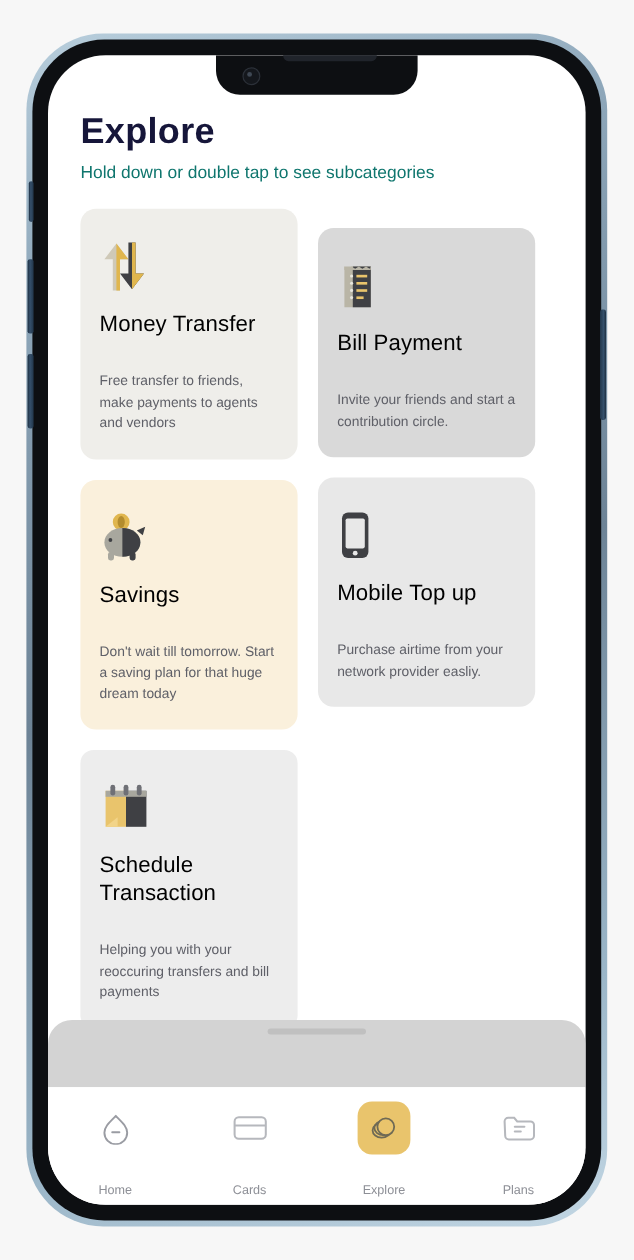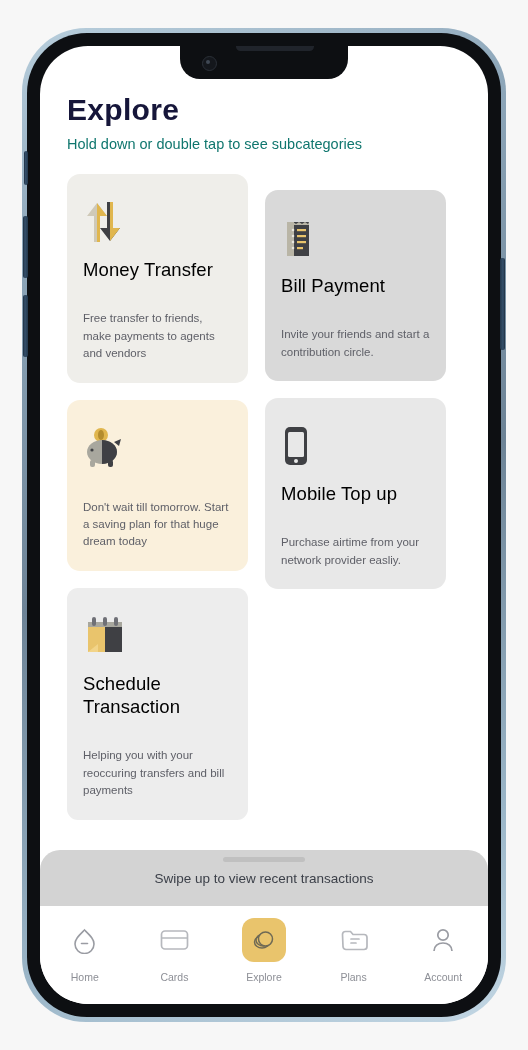--- a/index.html
+++ b/index.html
@@ -180,21 +180,21 @@
     display: flex;
     align-items: flex-start;
     padding-top: 12px;
     z-index: 25;
   }
   .nav-item {
     flex: 1;
     display: flex;
     flex-direction: column;
     align-items: center;
-    gap: 9px;
+    gap: 24px;
   }
   .nav-icon-box {
     width: 44px; height: 44px;
     display: flex; align-items: center; justify-content: center;
     border-radius: 12px;
   }
   .nav-item.active .nav-icon-box { background: #e9c46c; }
   .nav-label { font-size: 10.5px; color: #8d8f96; }
 
   svg { display: block; }
@@ -245,20 +245,21 @@
                   <ellipse cx="18" cy="9" rx="7" ry="7" fill="#e0b64e"></ellipse>
                   <ellipse cx="18" cy="9" rx="3" ry="5" fill="#b38c2e"></ellipse>
                   <path d="M4 26c0-7 7-12 15-12s15 5 15 12-7 12-15 12S4 33 4 26z" fill="#a8a79e"></path>
                   <path d="M19 14c8 0 15 5 15 12s-7 12-15 12z" fill="#3f4044"></path>
                   <rect x="7" y="34" width="5" height="7" rx="2" fill="#a8a79e"></rect>
                   <rect x="25" y="34" width="5" height="7" rx="2" fill="#3f4044"></rect>
                   <path d="M31 16l7-3-2 7z" fill="#3f4044"></path>
                   <circle cx="9" cy="24" r="1.6" fill="#3f4044"></circle>
                 </svg>
               </div>
+              <div class="card-title">Savings</div>
               <div class="card-desc">Don't wait till tomorrow. Start a saving plan for that huge dream today</div>
             </div>
 
             <div class="card card-bg-lighter">
               <div class="card-icon">
                 <svg width="46" height="44" viewBox="0 0 46 44">
                   <rect x="5" y="8" width="17" height="30" fill="#e9c46c"></rect>
                   <rect x="22" y="8" width="17" height="30" fill="#3f4044"></rect>
                   <rect x="5" y="8" width="34" height="5" fill="#a8a79e"></rect>
                   <rect x="9" y="3" width="4" height="9" rx="2" fill="#6f7076"></rect>
@@ -307,21 +308,20 @@
               <div class="card-title">Mobile Top up</div>
               <div class="card-desc">Purchase airtime from your network provider easliy.</div>
             </div>
 
           </div>
         </div>
       </div>
 
       <div class="sheet">
         <div class="sheet-handle"></div>
-        <div class="sheet-text">Swipe up to view recent transactions</div>
       </div>
 
       <div class="navbar">
 
         <div class="nav-item">
           <div class="nav-icon-box">
             <svg width="27" height="27" viewBox="0 0 27 27">
               <path d="M13.5 3 C19 8.5 23 12 23 17 a9.5 9.5 0 0 1-19 0 C4 12 8 8.5 13.5 3z" fill="none" stroke="#9a9ca3" stroke-width="1.6"></path>
               <line x1="10.5" y1="16.5" x2="16.5" y2="16.5" stroke="#9a9ca3" stroke-width="1.6" stroke-linecap="round"></line>
             </svg>
@@ -354,27 +354,18 @@
           <div class="nav-icon-box">
             <svg width="28" height="25" viewBox="0 0 28 25">
               <path d="M2.5 6.5a3 3 0 0 1 3-3h5l2.5 3h11a3 3 0 0 1 3 3v9a3 3 0 0 1-3 3h-18a3 3 0 0 1-3-3z" fill="none" stroke="#b6b8bd" stroke-width="1.7"></path>
               <line x1="11" y1="11" x2="19" y2="11" stroke="#b6b8bd" stroke-width="1.7" stroke-linecap="round"></line>
               <line x1="11" y1="15" x2="16" y2="15" stroke="#b6b8bd" stroke-width="1.7" stroke-linecap="round"></line>
             </svg>
           </div>
           <div class="nav-label">Plans</div>
         </div>
 
-        <div class="nav-item">
-          <div class="nav-icon-box">
-            <svg width="26" height="27" viewBox="0 0 26 27">
-              <circle cx="13" cy="8" r="5.2" fill="none" stroke="#9a9ca3" stroke-width="1.7"></circle>
-              <path d="M4 24c0-5 4-8 9-8s9 3 9 8" fill="none" stroke="#9a9ca3" stroke-width="1.7"></path>
-            </svg>
-          </div>
-          <div class="nav-label">Account</div>
-        </div>
 
       </div>
 
     </div>
   </div>
 </div>
 
 </body></html>

